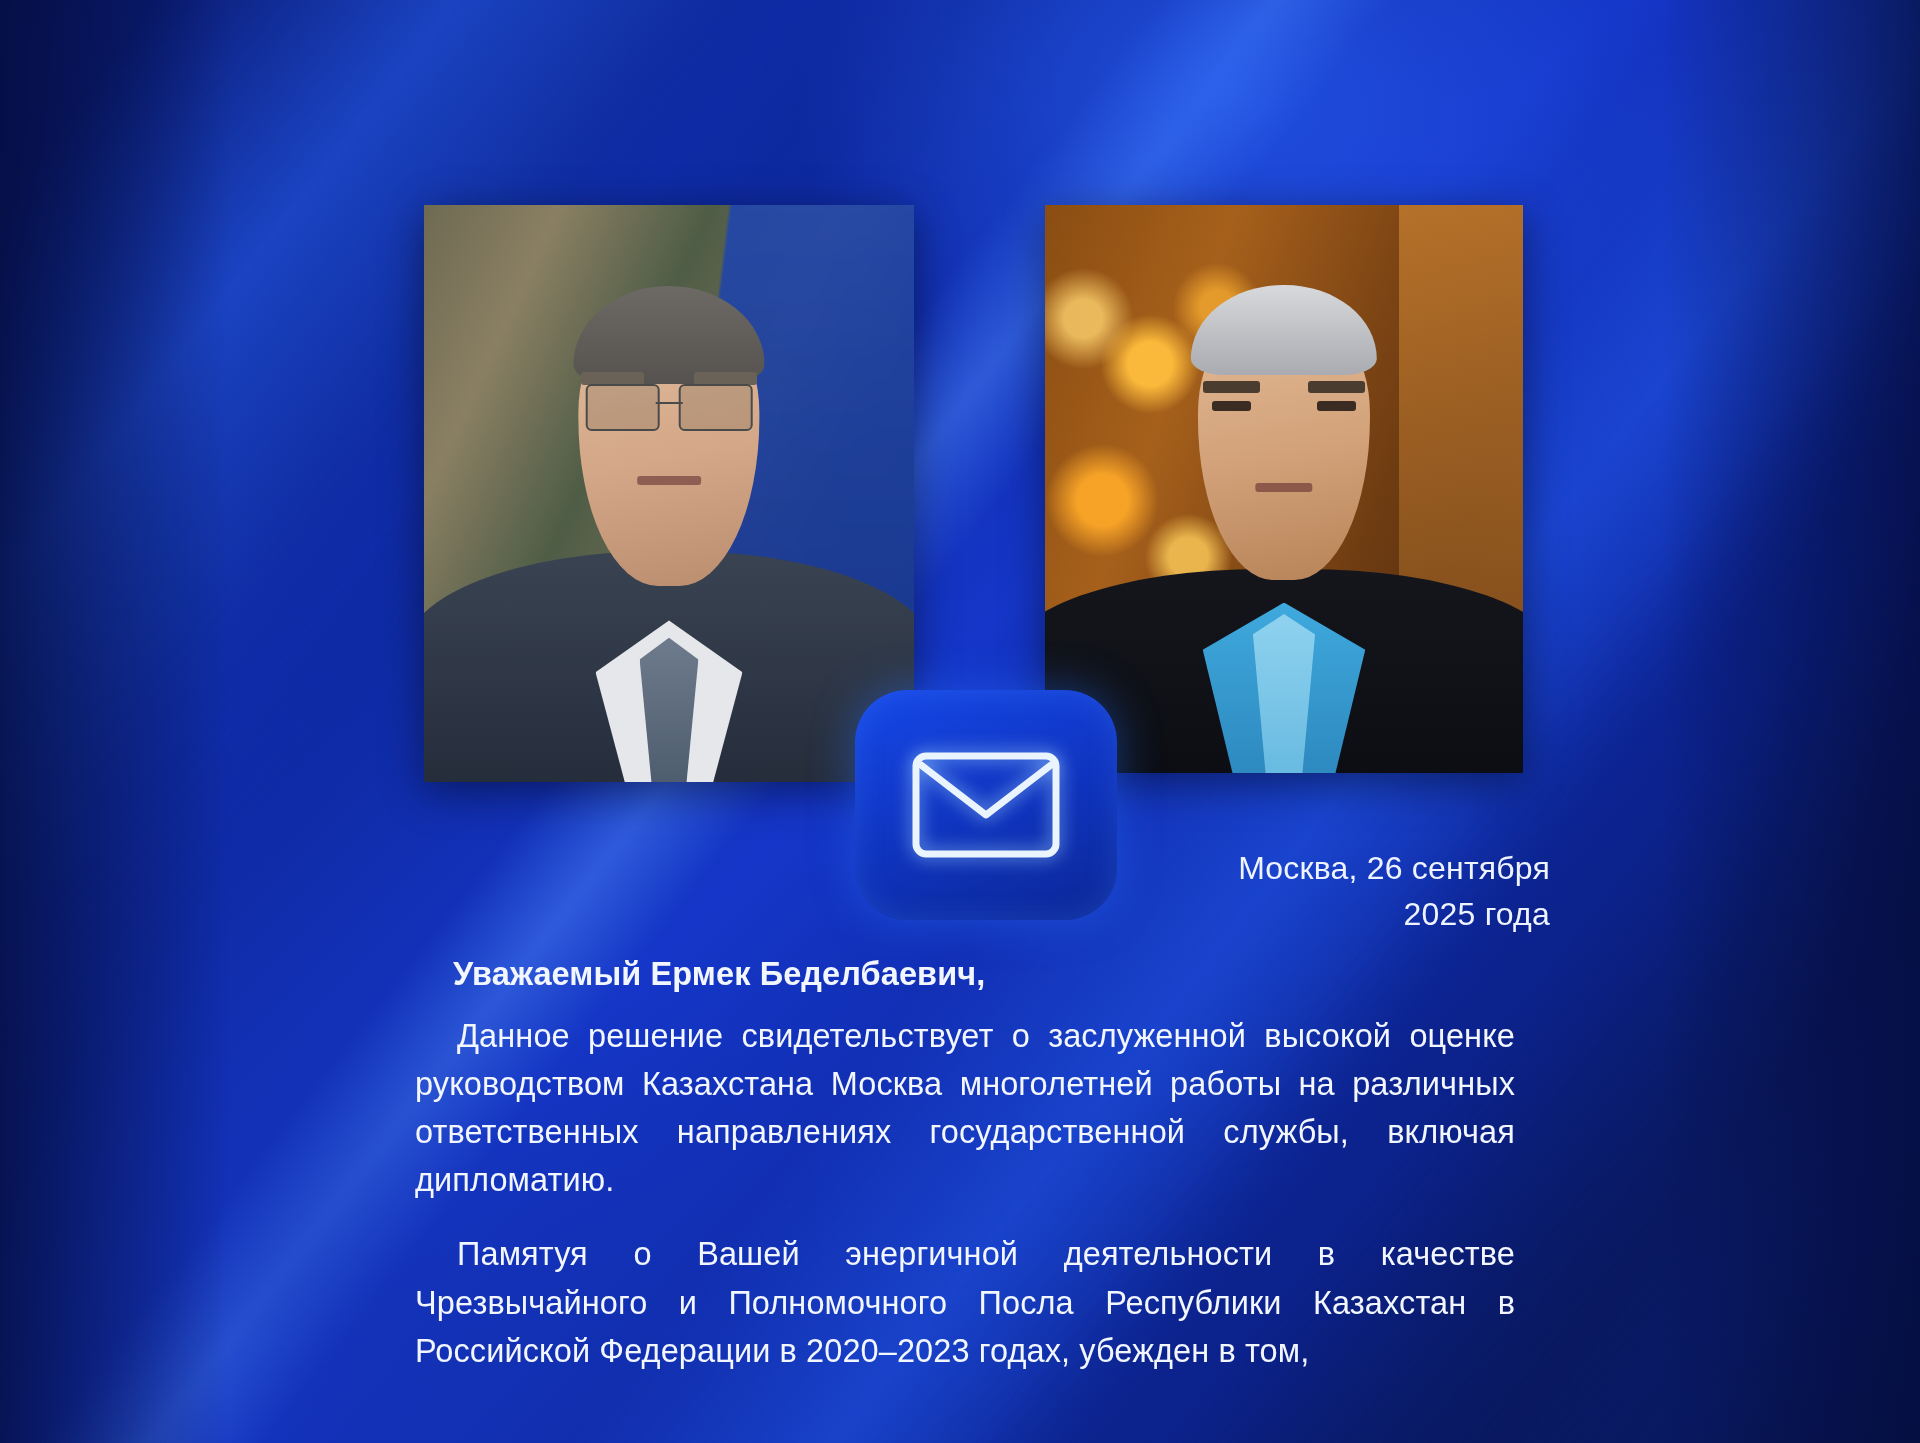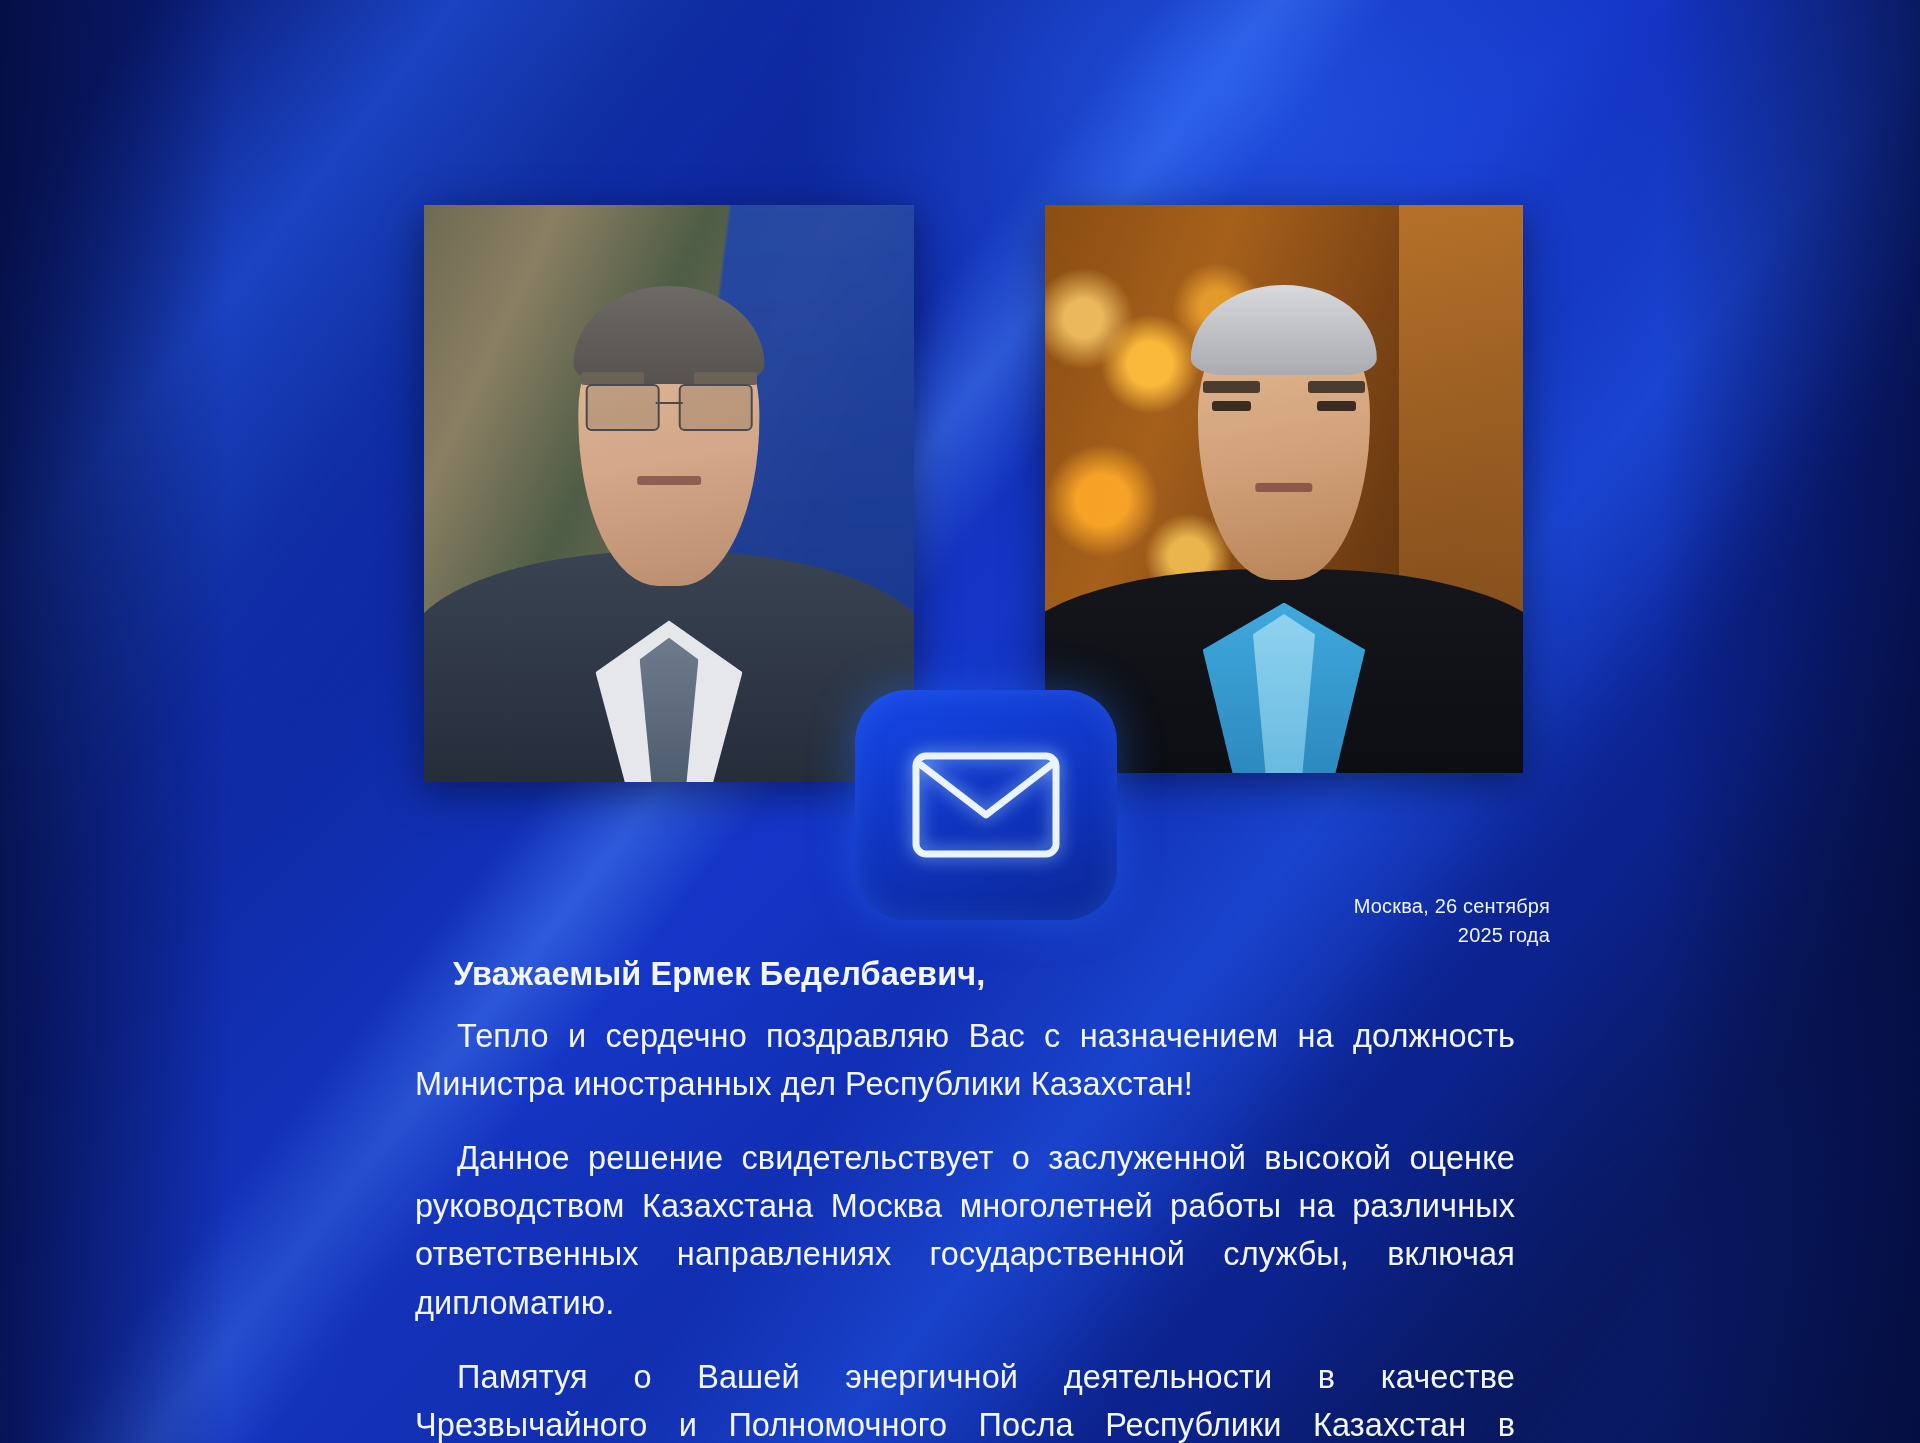--- a/index.html
+++ b/index.html
@@ -287,25 +287,25 @@
     background: linear-gradient(160deg, #1648e8 0%, #0f33bd 55%, #0b2795 100%);
     box-shadow: 0 0 45px rgba(40,110,255,.45), inset 0 0 30px rgba(80,150,255,.22);
     display: flex; align-items: center; justify-content: center;
   }
   .envelope-badge svg { filter: drop-shadow(0 0 9px rgba(160,210,255,.85)); }
 
   
   .dateline {
     position: absolute;
     right: 370px;
-    top: 892px;
+    top: 845px;
     width: 420px;
     text-align: right;
     color: #eef4ff;
-    font-size: 20px;
+    font-size: 32px;
     line-height: 1.45;
     letter-spacing: .2px;
   }
   .letter {
     position: absolute;
     left: 415px;
     top: 950px;
     width: 1100px;
     color: #f2f6ff;
     font-size: 32.5px;
@@ -391,20 +391,19 @@
       </svg>
     </div>
 
     <div class="dateline">
       <div>Москва, 26 сентября</div>
       <div>2025 года</div>
     </div>
 
     <div class="letter">
       <p class="salutation">Уважаемый Ермек Беделбаевич,</p>
-      <p class="body">Тепло и сердечно поздравляю Вас с назначением на должность Министра иностранных дел Республики Казахстан!</p>
       <p class="body">Данное решение свидетельствует о заслуженной высокой оценке руководством Казахстана Москва многолетней работы на различных ответственных направлениях государственной службы, включая дипломатию.</p>
       <p class="body">Памятуя о Вашей энергичной деятельности в качестве Чрезвычайного и Полномочного Посла Республики Казахстан в Российской Федерации в 2020–2023 годах, убежден в том,</p>
     </div>
 
     <div class="bottom-cut"></div>
   </div>
 </div>
 
 </body></html>

